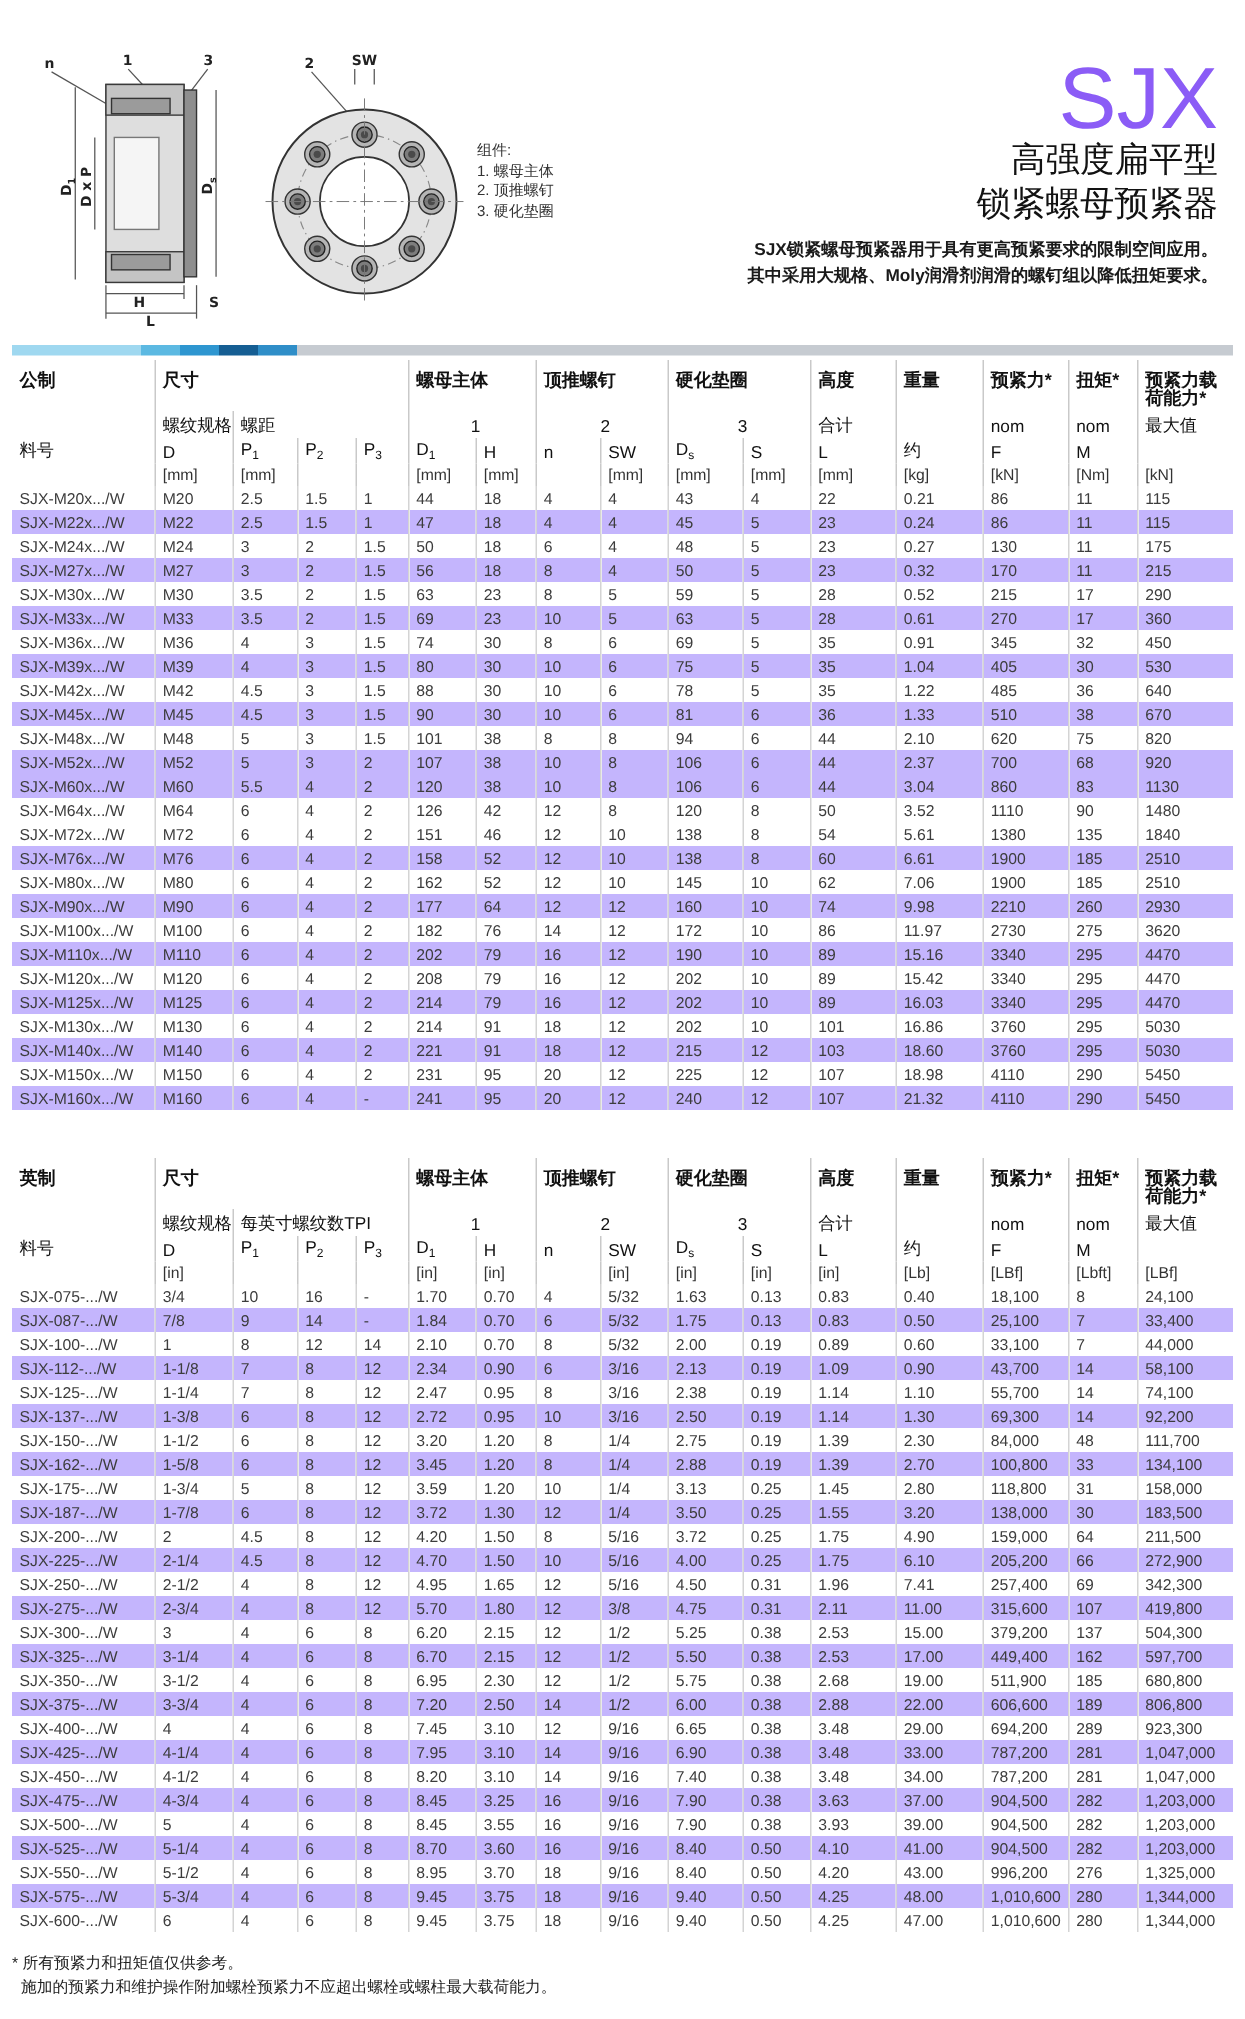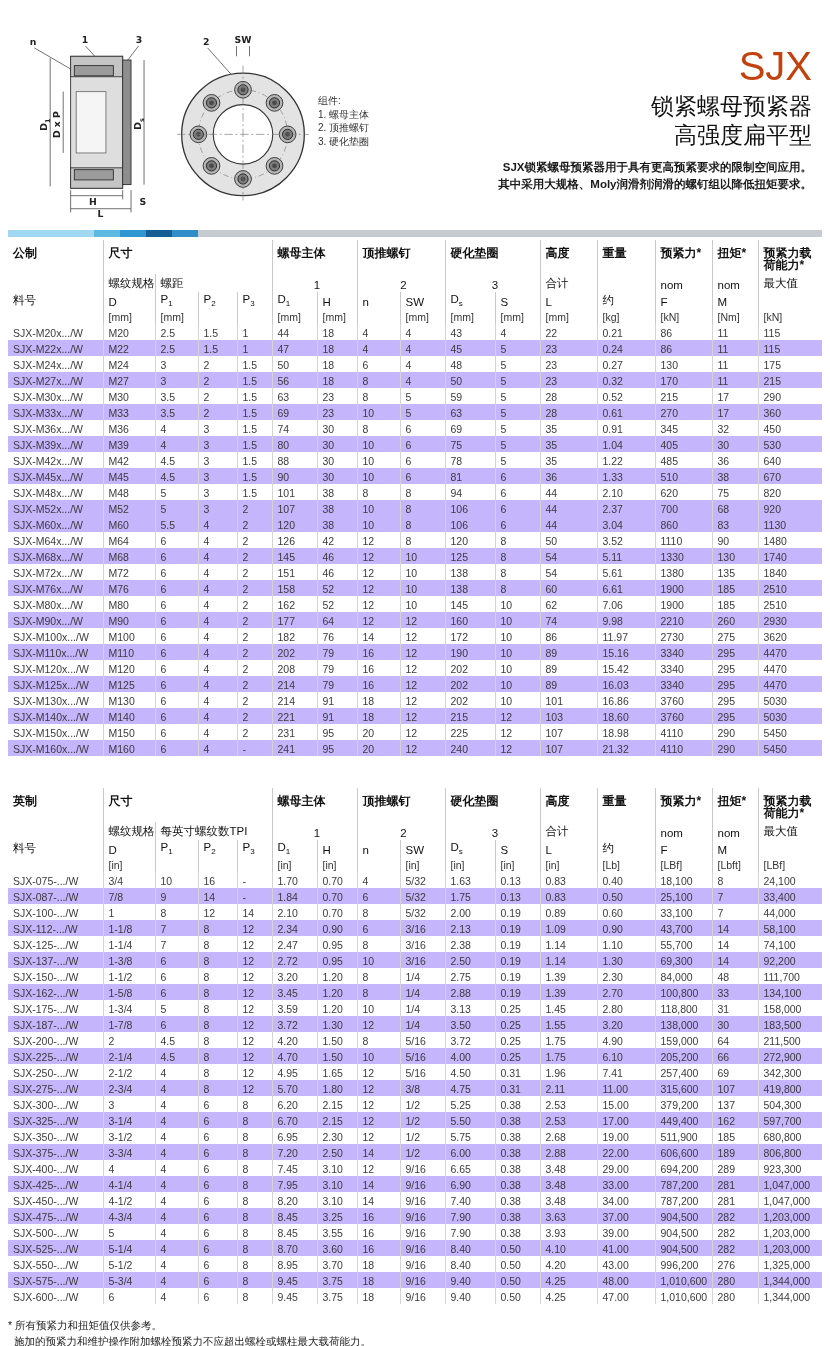--- a/index.html
+++ b/index.html
@@ -7,21 +7,21 @@
        font-family:"Liberation Sans","DejaVu Sans",sans-serif;color:#222;}
   .page{position:relative;width:830px;height:1346px;background:#fff;}
 
   
   .hdr{position:relative;height:230px;}
   .xsec{position:absolute;left:22px;top:34px;}
   .front{position:absolute;left:168px;top:34px;}
   .legend{position:absolute;left:318px;top:94px;font-size:10px;line-height:13.5px;color:#333;}
   .legend div{white-space:nowrap;}
   .titleblock{position:absolute;top:40px;right:18px;text-align:right;}
-  .product{font-size:40px;line-height:52px;color:#c2410c;}
+  .product{font-size:58px;line-height:52px;color:#8b5cf6;}
   .subtitle{font-size:23px;line-height:29px;color:#121212;}
   .desc{font-size:11.5px;line-height:16.5px;font-weight:600;color:#1a1a1a;}
   .desc.first{margin-top:9px;}
 
   
   .colorbar{margin-left:8px;width:814px;height:7px;display:flex;}
   .colorbar span{height:100%;display:block;}
 
   
   table{border-collapse:collapse;table-layout:fixed;width:814px;margin:3px 8px 0 8px;}
@@ -149,22 +149,22 @@
 
     <div class="legend">
       <div>组件:</div>
       <div>1. 螺母主体</div>
       <div>2. 顶推螺钉</div>
       <div>3. 硬化垫圈</div>
     </div>
 
     <div class="titleblock">
       <div class="product">SJX</div>
+      <div class="subtitle">高强度扁平型</div>
       <div class="subtitle">锁紧螺母预紧器</div>
-      <div class="subtitle">高强度扁平型</div>
       <div class="desc first">SJX锁紧螺母预紧器用于具有更高预紧要求的限制空间应用。</div>
       <div class="desc">其中采用大规格、Moly润滑剂润滑的螺钉组以降低扭矩要求。</div>
     </div>
   </div>
 
   <div class="colorbar">
       <span style="background: rgb(159, 216, 240); width: 86px;"></span>
       <span style="background: rgb(92, 185, 226); width: 26px;"></span>
       <span style="background: rgb(46, 150, 208); width: 26px;"></span>
       <span style="background: rgb(21, 94, 147); width: 26px;"></span>
@@ -501,38 +501,20 @@
           <td>12</td>
           <td>8</td>
           <td>120</td>
           <td>8</td>
           <td>50</td>
           <td>3.52</td>
           <td>1110</td>
           <td>90</td>
           <td>1480</td>
         </tr>
-        <tr class="odd">
-          <td>SJX-M68x.../W</td>
-          <td>M68</td>
-          <td>6</td>
-          <td>4</td>
-          <td>2</td>
-          <td>145</td>
-          <td>46</td>
-          <td>12</td>
-          <td>10</td>
-          <td>125</td>
-          <td>8</td>
-          <td>54</td>
-          <td>5.11</td>
-          <td>1330</td>
-          <td>130</td>
-          <td>1740</td>
-        </tr>
         <tr class="">
           <td>SJX-M72x.../W</td>
           <td>M72</td>
           <td>6</td>
           <td>4</td>
           <td>2</td>
           <td>151</td>
           <td>46</td>
           <td>12</td>
           <td>10</td>

